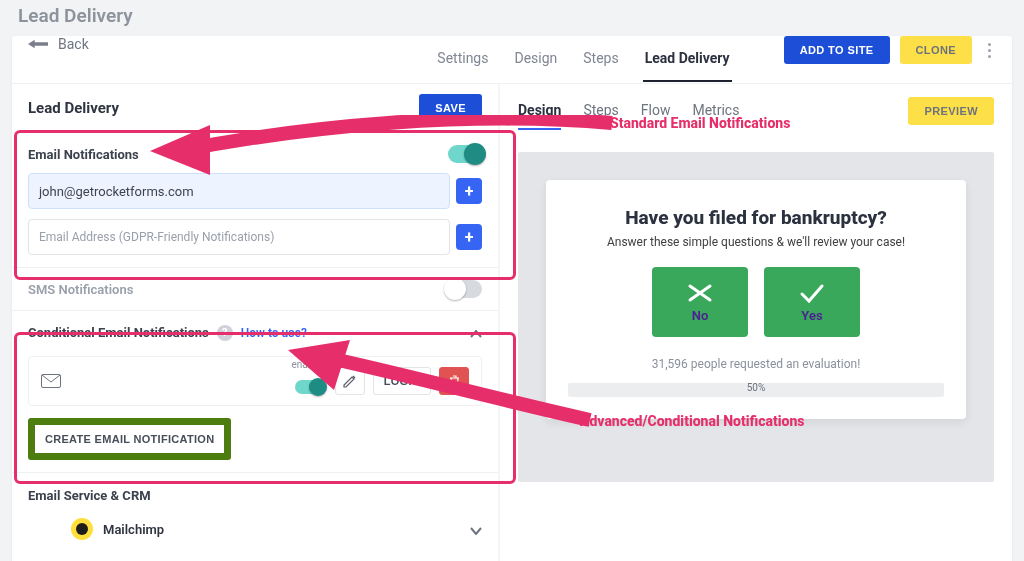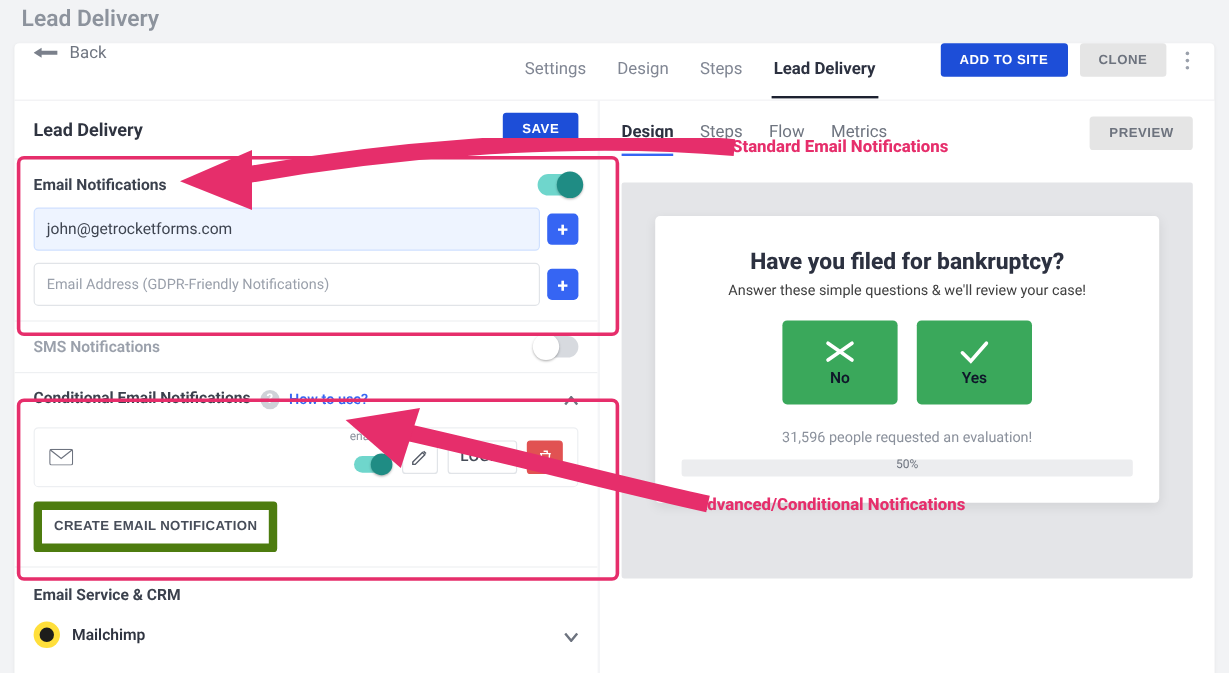--- a/index.html
+++ b/index.html
@@ -13,21 +13,21 @@
   
   .topbar { height:48px; display:flex; align-items:flex-start; padding:0 16px; border-bottom:1px solid #f0f1f3; }
   .back { display:flex; align-items:center; gap:10px; color:#6f7580; font-size:14px; cursor:pointer; }
   .back svg { width:20px; height:10px; }
   .top-tabs { margin-left:auto; display:flex; gap:22px; font-size:14px; }
   .top-tabs .tab { color:#808693; padding:14px 2px; cursor:pointer; }
   .top-tabs .tab.active { color:#2c3140; font-weight:700; border-bottom:2px solid #1d2130; }
   .top-actions { margin-left:52px; display:flex; gap:10px; align-items:center; }
   .btn { border:none; border-radius:3px; font-size:11px; font-weight:700; letter-spacing:.4px; padding:8px 16px; cursor:pointer; }
   .btn-primary { background:#1d4ed8; color:#fff; }
-  .btn-muted  { background:#e5e5e5; color:#6d737e; }
+  .btn-muted  { background:#fde047; color:#6d737e; }
   .kebab { width:14px; cursor:pointer; color:#9aa0ab; display:flex; flex-direction:column; gap:3px; align-items:center; }
   .kebab span { width:3px; height:3px; border-radius:50%; background:#9aa0ab; }
 
   
   .body { display:flex; height:calc(100% - 48px); }
   .left { width:496px; border-right:2px solid #f4f5f7; overflow:hidden; }
   .right { flex:1; background:#fff; }
 
   .left-head { display:flex; align-items:center; justify-content:space-between; padding:10px 16px; }
   .left-head h3 { font-size:15px; font-weight:700; color:#2f3440; }
@@ -61,36 +61,36 @@
   .rule-actions { margin-left:auto; display:flex; align-items:center; gap:8px; }
   .enabled-lbl { font-size:10px; color:#8b919c; position:relative; top:-10px; }
   .toggle.sm { width:28px; height:14px; }
   .toggle.sm .knob { width:18px; height:18px; }
   .icon-btn { width:30px; height:28px; border:1px solid #e1e4e8; border-radius:3px; background:#fff; display:flex; align-items:center; justify-content:center; cursor:pointer; color:#555b67; font-size:13px; }
   .logic-btn { height:28px; padding:0 10px; border:1px solid #e1e4e8; border-radius:3px; background:#fff; font-size:11px; font-weight:700; color:#464c58; cursor:pointer; letter-spacing:.3px; }
   .trash { background:#e15252; border-color:#e15252; color:#fff; }
 
   .create-btn { margin-top:12px; border:7px solid #4d7c0f; background:#fff; font-size:11px; font-weight:700; color:#474d59; letter-spacing:.3px; padding:8px 10px; border-radius:3px; cursor:pointer; }
 
-  .crm-row { display:flex; align-items:center; justify-content:space-between; padding:10px 16px; gap:10px; }
+  .crm-row { display:flex; align-items:center; justify-content:space-between; padding:10px 16px; gap:10px;margin-left:43px; }
   .mailchimp { display:flex; align-items:center; gap:10px; font-size:13px; font-weight:600; color:#2f3440; }
   .mc-logo { width:22px; height:22px; border-radius:50%; background:#ffdf3b; display:flex; align-items:center; justify-content:center; }
 
   
   .right-head { display:flex; align-items:center; padding:8px 18px 0 18px; gap:22px; }
   .r-tabs { display:flex; gap:22px; font-size:14px; }
   .r-tabs .tab { color:#6f7580; padding:10px 0; cursor:pointer; }
   .r-tabs .tab.active { color:#2c3140; font-weight:700; border-bottom:2px solid #3665f3; }
   .preview-btn { margin-left:auto; }
   .stage { margin:22px 18px 0 18px; background:#e4e5e8; border-radius:2px; height:330px; padding:28px; display:flex; align-items:flex-start; justify-content:center; }
   .widget { background:#fff; border-radius:4px; width:420px; padding:26px 22px 22px; box-shadow:0 3px 10px rgba(0,0,0,.08); text-align:center; }
   .widget h2 { font-size:19px; font-weight:800; color:#2c3140; }
   .widget p { font-size:12px; color:#404040; margin-top:6px; }
   .choices { display:flex; gap:16px; justify-content:center; margin-top:18px; }
-  .choice { width:96px; height:70px; border-radius:4px; background:#3aa85b; color:#0f172a; display:flex; flex-direction:column; align-items:center; justify-content:center; gap:4px; font-size:13px; font-weight:600; cursor:pointer; }
+  .choice { width:96px; height:70px; border-radius:4px; background:#3aa85b; color:#4c1d95; display:flex; flex-direction:column; align-items:center; justify-content:center; gap:4px; font-size:13px; font-weight:600; cursor:pointer; }
   .choice svg { width:28px; height:22px; }
   .social { font-size:12px; color:#8b919c; margin-top:20px; }
   .progress { margin-top:12px; height:14px; background:#ecedef; border-radius:2px; position:relative; }
   .progress .label { position:absolute; left:50%; top:-1px; transform:translateX(-50%); font-size:10px; color:#6d737e; }
 
   
   .callout-label { position:absolute; font-size:14px; font-weight:800; color:#e62e6b; pointer-events:none; }
   .arrow { position:absolute; pointer-events:none; }
   .hilite { position:absolute; border:3px solid #e62e6b; border-radius:6px; pointer-events:none; }
 </style>

